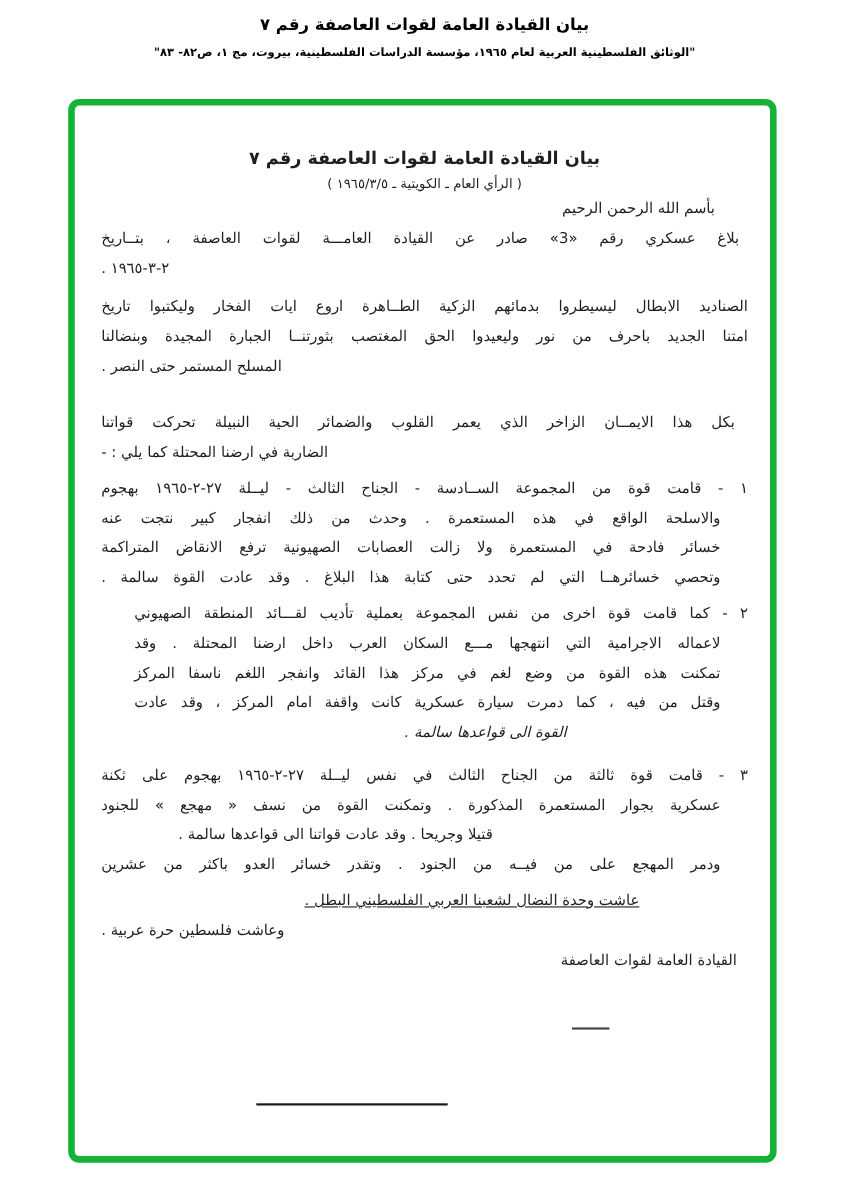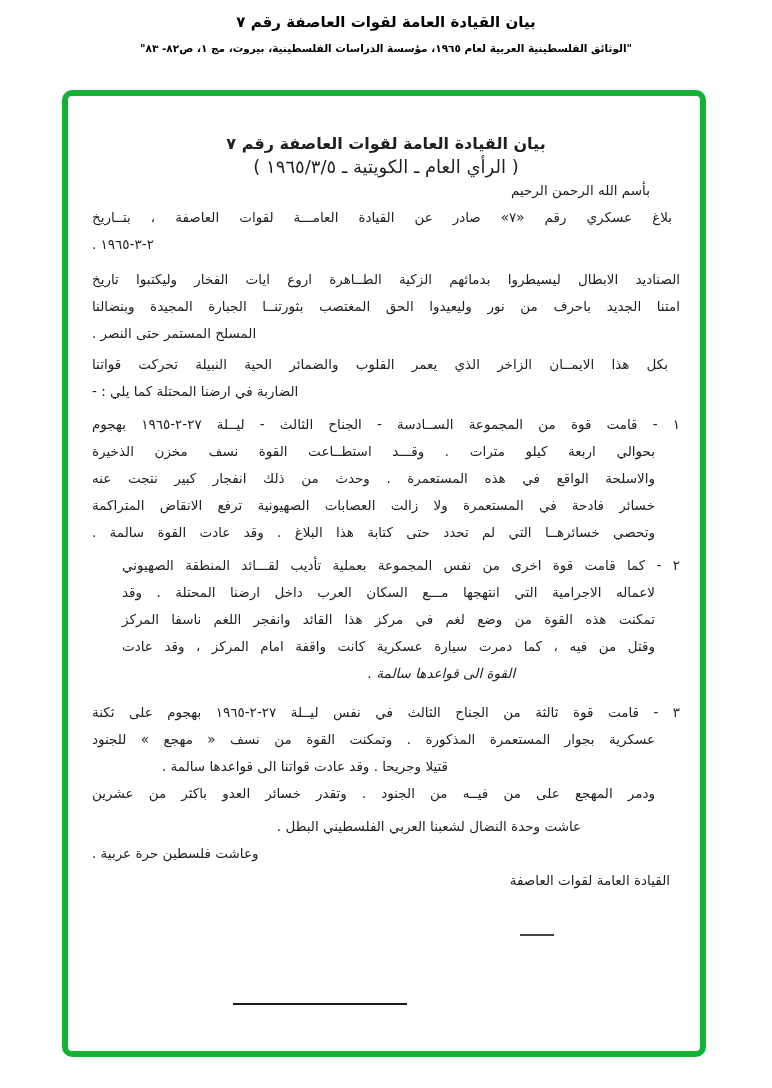--- a/index.html
+++ b/index.html
@@ -23,40 +23,40 @@
     background:#ffffff;
   }
   .doc{
     position:absolute;inset:0;
     direction:rtl;
     padding:36px 20px 0 24px;
     font-size:13.5px;
     color:#1f1f1f;
   }
   .doc-title{font-size:16px;font-weight:bold;text-align:center;text-align-last:center;line-height:23px;}
-  .doc-subtitle{font-size:18px;text-align:center;text-align-last:center;line-height:20px;margin-top:2px;}
+  .doc-subtitle{font-size:12px;text-align:center;text-align-last:center;line-height:20px;margin-top:2px;}
 
   .ln{line-height:27px;text-align:justify;text-align-last:justify;text-justify:inter-word;}
   .last-right{text-align:right;text-align-last:right;}
   .last-left{text-align:left;text-align-last:left;}
   .last-center{text-align:center;text-align-last:center;}
   .cont{padding-right:25px;}
   .ind30{padding-right:30px;}
   .ind8{padding-right:8px;}
   .ind12{padding-right:12px;}
 
   .sec-open{margin-top:0;}
   .para1{margin-top:8px;}
-  .para2{margin-top:4px;}
+  .para2{margin-top:24px;}
   .item1{margin-top:6px;}
   .item2{margin-top:6px;margin-left:30px;}
   .item3{margin-top:12px;}
   .closing{margin-top:6px;}
 
-  .c1{padding-left:86px;}
+  .c1{padding-left:86px;text-decoration:underline;}
   .c2{padding-left:106px;font-style:italic;}
   .c3{padding-left:70px;}
   .sig{padding-left:0;padding-right:10px;}
 
   .sig-dash{position:absolute;left:452px;top:838px;width:34px;height:2px;background:#444;}
   .bottom-rule{position:absolute;left:165px;top:907px;width:174px;height:2px;background:#1a1a1a;}
 </style>
 </head>
 <body>
 
@@ -69,38 +69,37 @@
 
   <div class="scan-frame">
 
     <div class="doc">
 
       <div class="doc-title">بيان القيادة العامة  لقوات العاصفة رقم ٧</div>
       <div class="doc-subtitle">( الرأي العام ـ الكويتية ـ  ١٩٦٥/٣/٥ )</div>
 
       <div class="sec-open">
         <div class="ln last-right ind30">بأسم الله الرحمن الرحيم</div>
-        <div class="ln ind8">بلاغ عسكري رقم «٧» صادر عن القيادة العامـــة لقوات العاصفة ، بتــاريخ</div>
+        <div class="ln ind8">بلاغ عسكري رقم «3» صادر عن القيادة العامـــة لقوات العاصفة ، بتــاريخ</div>
         <div class="ln last-left">٢-٣-١٩٦٥ .</div>
       </div>
 
       <div class="para1">
         <div class="ln">الصناديد الابطال ليسيطروا بدمائهم الزكية الطــاهرة اروع ايات الفخار وليكتبوا تاريخ</div>
         <div class="ln">امتنا الجديد باحرف من نور وليعيدوا الحق المغتصب بثورتنــا الجبارة المجيدة وبنضالنا</div>
         <div class="ln last-left">المسلح المستمر حتى النصر .</div>
       </div>
 
       <div class="para2">
         <div class="ln ind12">بكل هذا الايمــان الزاخر الذي يعمر القلوب والضمائر الحية النبيلة تحركت قواتنا</div>
         <div class="ln last-left">الضاربة في ارضنا المحتلة كما يلي : -</div>
       </div>
 
       <div class="item1">
         <div class="ln">١ - قامت قوة من المجموعة الســادسة - الجناح الثالث - ليــلة ٢٧-٢-١٩٦٥ بهجوم</div>
-        <div class="ln cont">بحوالي اربعة كيلو مترات . وقـــد استطــاعت القوة نسف مخزن الذخيرة</div>
         <div class="ln cont">والاسلحة الواقع في هذه المستعمرة . وحدث من ذلك انفجار كبير نتجت عنه</div>
         <div class="ln cont">خسائر فادحة في المستعمرة ولا زالت العصابات الصهيونية ترفع الانقاض المتراكمة</div>
         <div class="ln cont">وتحصي خسائرهــا التي لم تحدد حتى كتابة هذا البلاغ . وقد عادت القوة سالمة .</div>
       </div>
 
       <div class="item2">
         <div class="ln">٢ - كما قامت قوة اخرى من نفس المجموعة بعملية تأديب لقـــائد المنطقة الصهيوني</div>
         <div class="ln cont">لاعماله الاجرامية التي انتهجها مـــع السكان العرب داخل ارضنا المحتلة . وقد</div>
         <div class="ln cont">تمكنت هذه القوة من وضع لغم في مركز هذا القائد وانفجر اللغم ناسفا المركز</div>
         <div class="ln cont">وقتل من فيه ، كما دمرت سيارة عسكرية كانت واقفة امام المركز ، وقد عادت</div>

